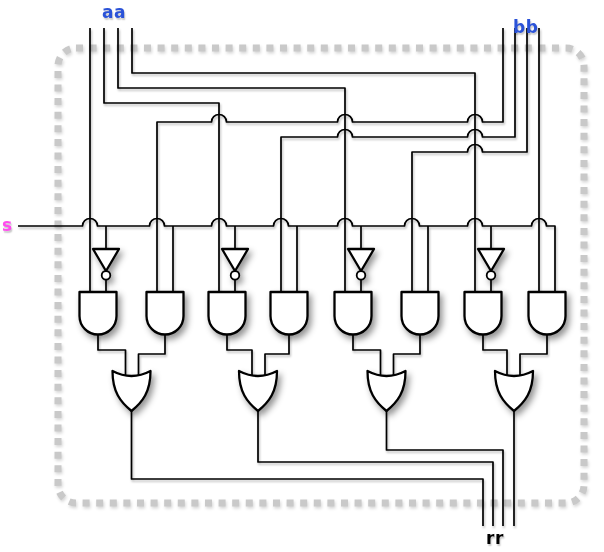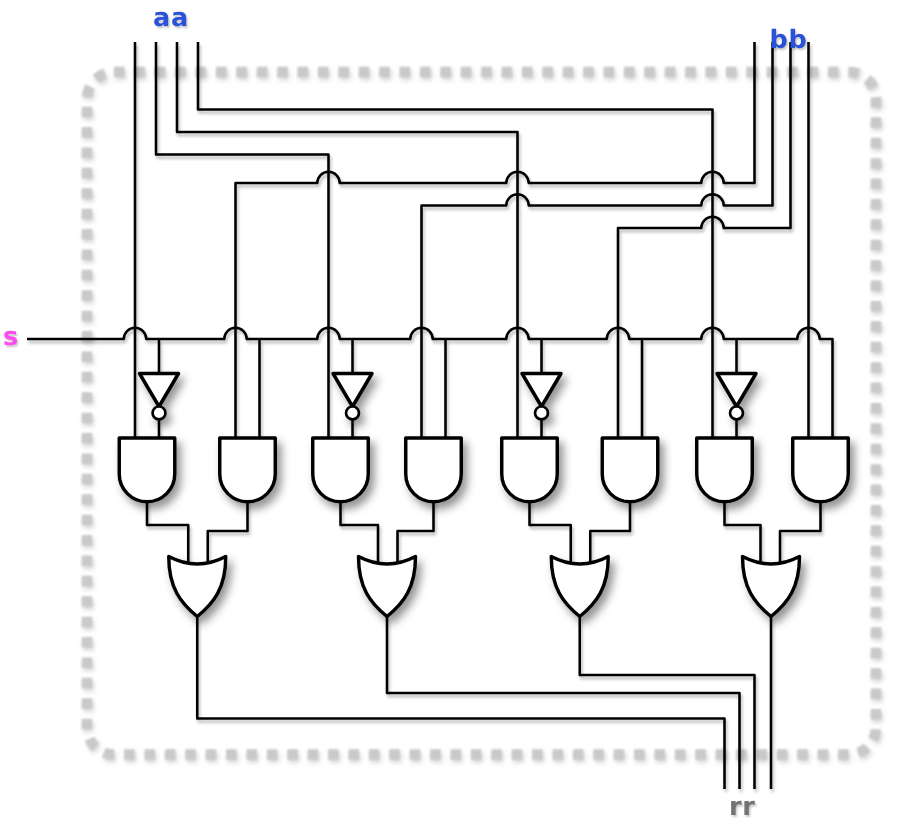--- a/index.html
+++ b/index.html
@@ -80,14 +80,14 @@
         <path d="M 112.5 371 Q 131.5 381 150.5 371 C 150.5 392 142.5 402 131.5 411 C 120.5 402 112.5 392 112.5 371 Z" fill="#ffffff" stroke="#000000" stroke-width="2.3" stroke-linejoin="round"></path>
         <path d="M 239 371 Q 258 381 277 371 C 277 392 269 402 258 411 C 247 402 239 392 239 371 Z" fill="#ffffff" stroke="#000000" stroke-width="2.3" stroke-linejoin="round"></path>
         <path d="M 367.5 371 Q 386.5 381 405.5 371 C 405.5 392 397.5 402 386.5 411 C 375.5 402 367.5 392 367.5 371 Z" fill="#ffffff" stroke="#000000" stroke-width="2.3" stroke-linejoin="round"></path>
         <path d="M 495 371 Q 514 381 533 371 C 533 392 525 402 514 411 C 503 402 495 392 495 371 Z" fill="#ffffff" stroke="#000000" stroke-width="2.3" stroke-linejoin="round"></path>
       </g>
   </svg>
 
   <div class="port-label lbl-aa" style="color: rgb(42, 82, 216);">aa</div>
   <div class="port-label lbl-bb" style="color: rgb(42, 82, 216);">bb</div>
   <div class="port-label lbl-s" style="color: rgb(255, 75, 238);">s</div>
-  <div class="port-label lbl-rr" style="color: #737373;">rr</div>
+  <div class="port-label lbl-rr" style="color: #000000;">rr</div>
 </div>
 
 </body></html>

